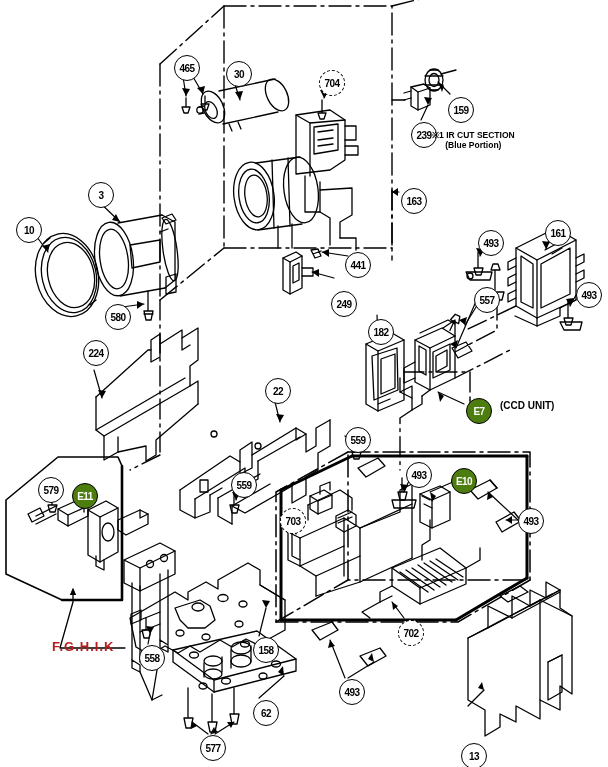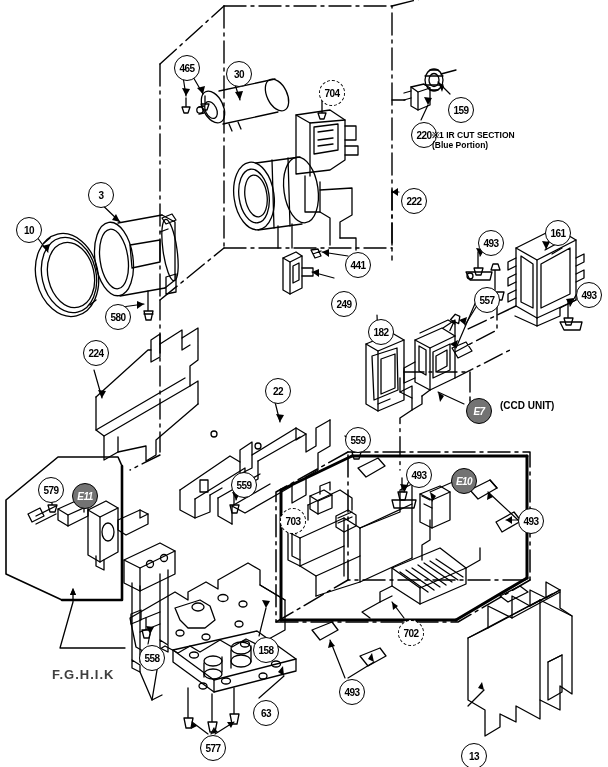--- a/index.html
+++ b/index.html
@@ -4,25 +4,25 @@
 <style>
   html,body{margin:0;padding:0;background:#ffffff;}
   body{font-family:"Liberation Sans",sans-serif;}
   #stage{position:relative;width:608px;height:767px;background:#fff;overflow:hidden;}
   #stage svg{position:absolute;left:0;top:0;}
   .callout{position:absolute;width:26px;height:26px;border:1.6px solid #000;border-radius:50%;
            background:#fff;display:flex;align-items:center;justify-content:center;
            font-size:10px;font-weight:bold;color:#000;letter-spacing:-0.6px;
            font-family:"Liberation Sans",sans-serif;box-sizing:border-box;}
   .callout.dashed{border-style:dashed;border-width:1.5px;}
-  .callout.filled{background:#737373;color:#fff;border-color:#000;font-style:italic;}
+  .callout.filled{background:#4d7c0f;color:#fff;border-color:#000;}
   .note{position:absolute;font-size:8.5px;font-weight:bold;color:#000;
         font-family:"Liberation Sans",sans-serif;line-height:1.15;white-space:nowrap;}
   .fgk{position:absolute;font-size:13px;font-weight:bold;letter-spacing:1px;
-       font-family:"Liberation Sans",sans-serif;color:#404040;margin-top:28px;}
+       font-family:"Liberation Sans",sans-serif;color:#b91c1c;}
   .lbl{position:absolute;font-size:10px;font-weight:bold;font-family:"Liberation Sans",sans-serif;color:#000;}
 </style>
 </head>
 <body>
 
 <div id="stage">
 
   <svg width="608" height="767" viewBox="0 0 608 767">
     <g fill="none" stroke="#000" stroke-width="1.3" stroke-linejoin="round" stroke-linecap="round">
 
@@ -496,31 +496,31 @@
     </g>
   </svg>
 
   <div id="callout-layer">
       <div class="callout" style="left: 174px; top: 55px;">
         <span>465</span>
       </div>
       <div class="callout" style="left: 226px; top: 61px;">
         <span>30</span>
       </div>
-      <div class="callout dashed" style="left: 319px; top: 80px;">
+      <div class="callout dashed" style="left: 319px; top: 70px;">
         <span>704</span>
       </div>
       <div class="callout" style="left: 448px; top: 97px;">
         <span>159</span>
       </div>
       <div class="callout" style="left: 411px; top: 122px;">
-        <span>220</span>
+        <span>239</span>
       </div>
       <div class="callout" style="left: 401px; top: 188px;">
-        <span>222</span>
+        <span>163</span>
       </div>
       <div class="callout" style="left: 88px; top: 182px;">
         <span>3</span>
       </div>
       <div class="callout" style="left: 16px; top: 217px;">
         <span>10</span>
       </div>
       <div class="callout" style="left: 545px; top: 220px;">
         <span>161</span>
       </div>
@@ -584,31 +584,31 @@
       <div class="callout" style="left: 139px; top: 645px;">
         <span>558</span>
       </div>
       <div class="callout" style="left: 253px; top: 637px;">
         <span>158</span>
       </div>
       <div class="callout" style="left: 339px; top: 679px;">
         <span>493</span>
       </div>
       <div class="callout" style="left: 253px; top: 700px;">
-        <span>63</span>
+        <span>62</span>
       </div>
       <div class="callout" style="left: 461px; top: 707px; margin-top: 36px;">
         <span>13</span>
       </div>
       <div class="callout" style="left: 200px; top: 735px;">
         <span>577</span>
       </div>
     </div>
 
-  <div class="note" style="left:432px;top:131px;">
+  <div class="note" style="left:432px;top:131px;text-align:center;">
     <div>※1  IR CUT SECTION</div>
     <div class="c">(Blue Portion)</div>
   </div>
 
   <div class="lbl" style="left:500px;top:400px;">(CCD UNIT)</div>
 
   <div class="fgk" style="left:52px;top:639px;">F.G.H.I.K</div>
 
 </div>
 

